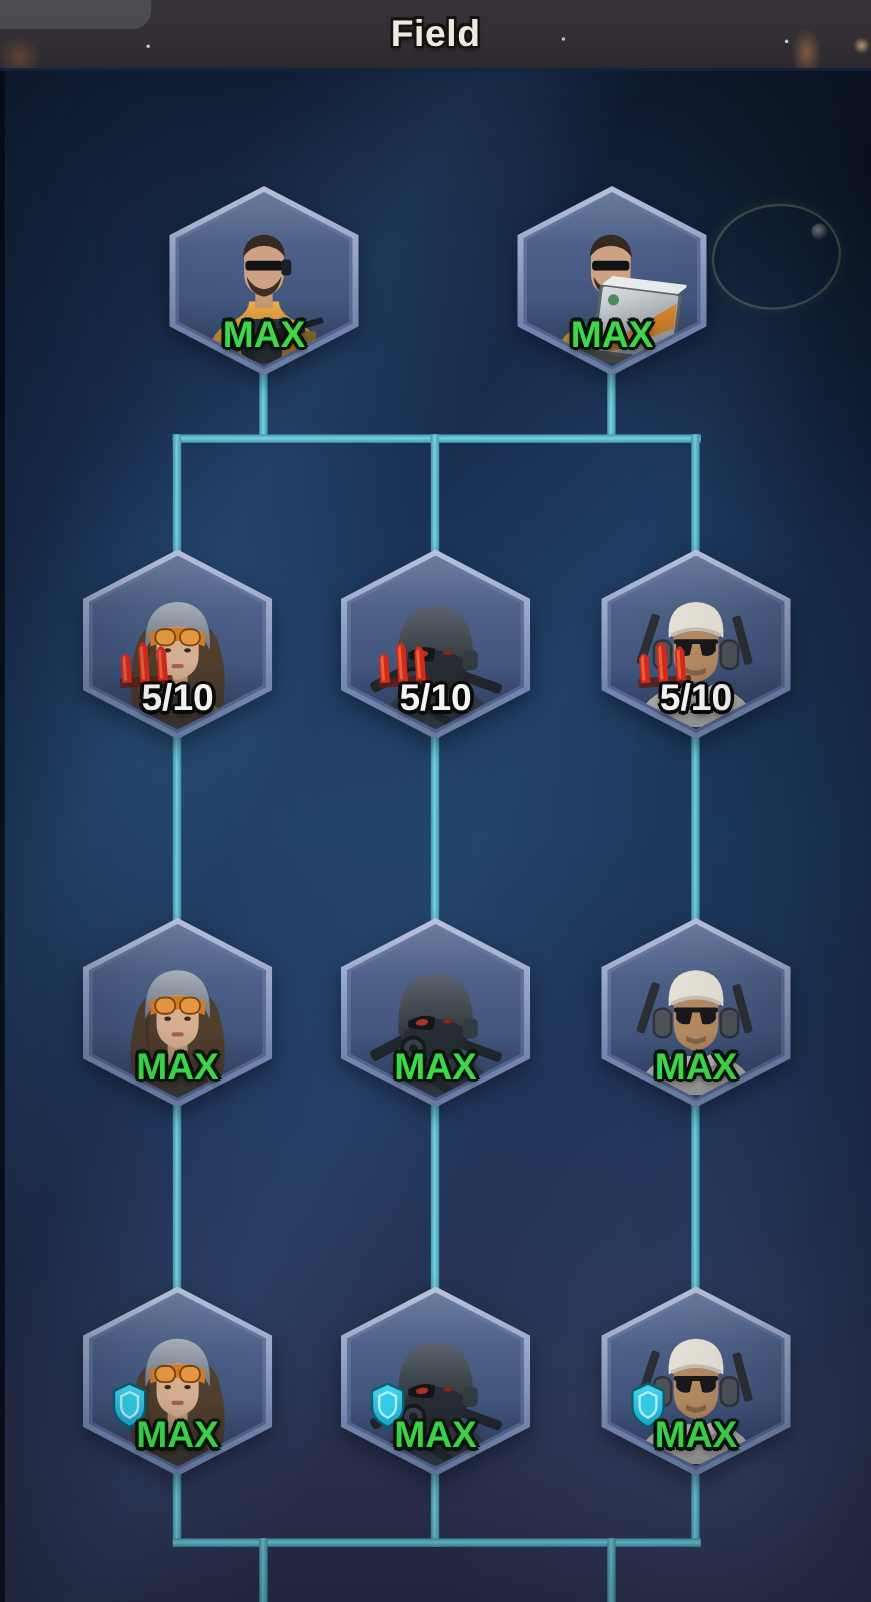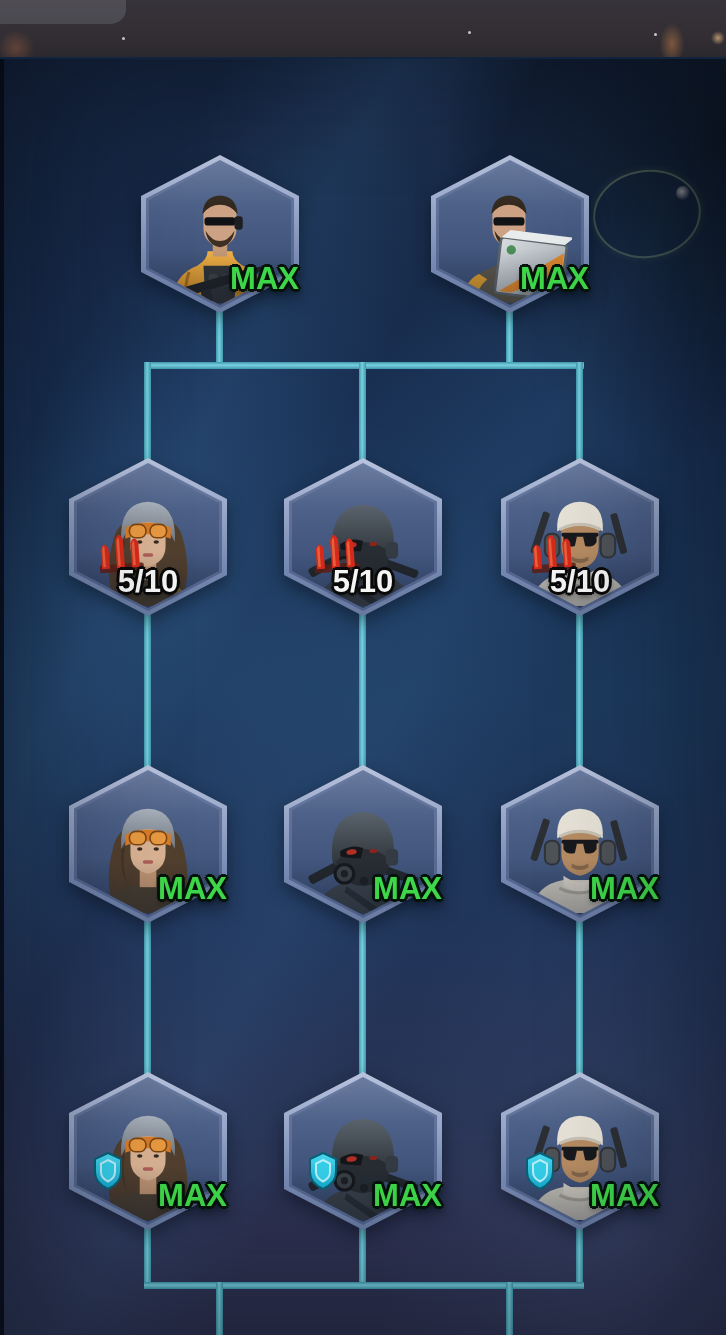--- a/index.html
+++ b/index.html
@@ -65,21 +65,21 @@
     background:linear-gradient(180deg,#6a7ba2 0%,#4d5f88 100%);}
   .hex-inner{position:absolute;inset:8px;
     clip-path:polygon(50% 0%,100% 26%,100% 74%,50% 100%,0% 74%,0% 26%);
     background:linear-gradient(180deg,#5b6e94 0%,#475b83 45%,#394d73 100%);}
   .hex-inner::after{content:"";position:absolute;inset:0;
     background:linear-gradient(180deg,rgba(255,255,255,0.08) 0%,transparent 30%,transparent 60%,rgba(8,14,28,0.30) 100%);}
   .portrait{position:absolute;left:50%;bottom:2px;transform:translateX(-50%);width:126px;height:124px;}
   .node-label{position:absolute;left:0;right:0;top:106px;text-align:center;
     font-size:31px;font-weight:bold;letter-spacing:0px;z-index:3;
     text-shadow:-2px -2px 0 #04140a,2px -2px 0 #04140a,-2px 2px 0 #04140a,2px 2px 0 #04140a,-3px 0 0 #04140a,3px 0 0 #04140a,0 -3px 0 #04140a,0 3px 0 #04140a,0 4px 6px rgba(0,0,0,.65);}
-  .label-max{color:var(--max-green);text-align:right;}
+  .label-max{color:var(--max-green);}
   .label-progress{color:var(--progress-white);
     text-shadow:-2px -2px 0 #0a0a0a,2px -2px 0 #0a0a0a,-2px 2px 0 #0a0a0a,2px 2px 0 #0a0a0a,-3px 0 0 #0a0a0a,3px 0 0 #0a0a0a,0 -3px 0 #0a0a0a,0 3px 0 #0a0a0a,0 4px 6px rgba(0,0,0,.65);}
   .badge-slot{position:absolute;inset:0;pointer-events:none;z-index:3;}
   .badge-ammo{position:absolute;left:26px;top:70px;}
   .badge-shield{position:absolute;left:24px;top:80px;}
   .defs-hidden{position:absolute;width:0;height:0;overflow:hidden;}
 </style>
 </head>
 <body>
 
@@ -283,20 +283,21 @@
     </div>
 
   <div class="edge-strip"></div>
   <div class="vignette"></div>
 
   <div id="header">
     <div class="notch"></div>
     <div class="star" style="left:122px;top:37px;"></div>
     <div class="star" style="left:468px;top:31px;"></div>
     <div class="star" style="left:654px;top:33px;"></div>
+    <div id="page-title">Field</div>
   </div>
 </div>
 
 <svg class="defs-hidden" xmlns="http://www.w3.org/2000/svg" aria-hidden="true">
   <defs>
     <linearGradient id="gradHelmet" x1="0" y1="0" x2="0" y2="1">
       <stop offset="0" stop-color="#aab2bd"></stop>
         <stop offset="1" stop-color="#717983"></stop>
     </linearGradient>
     <linearGradient id="gradDark" x1="0" y1="0" x2="0" y2="1">

